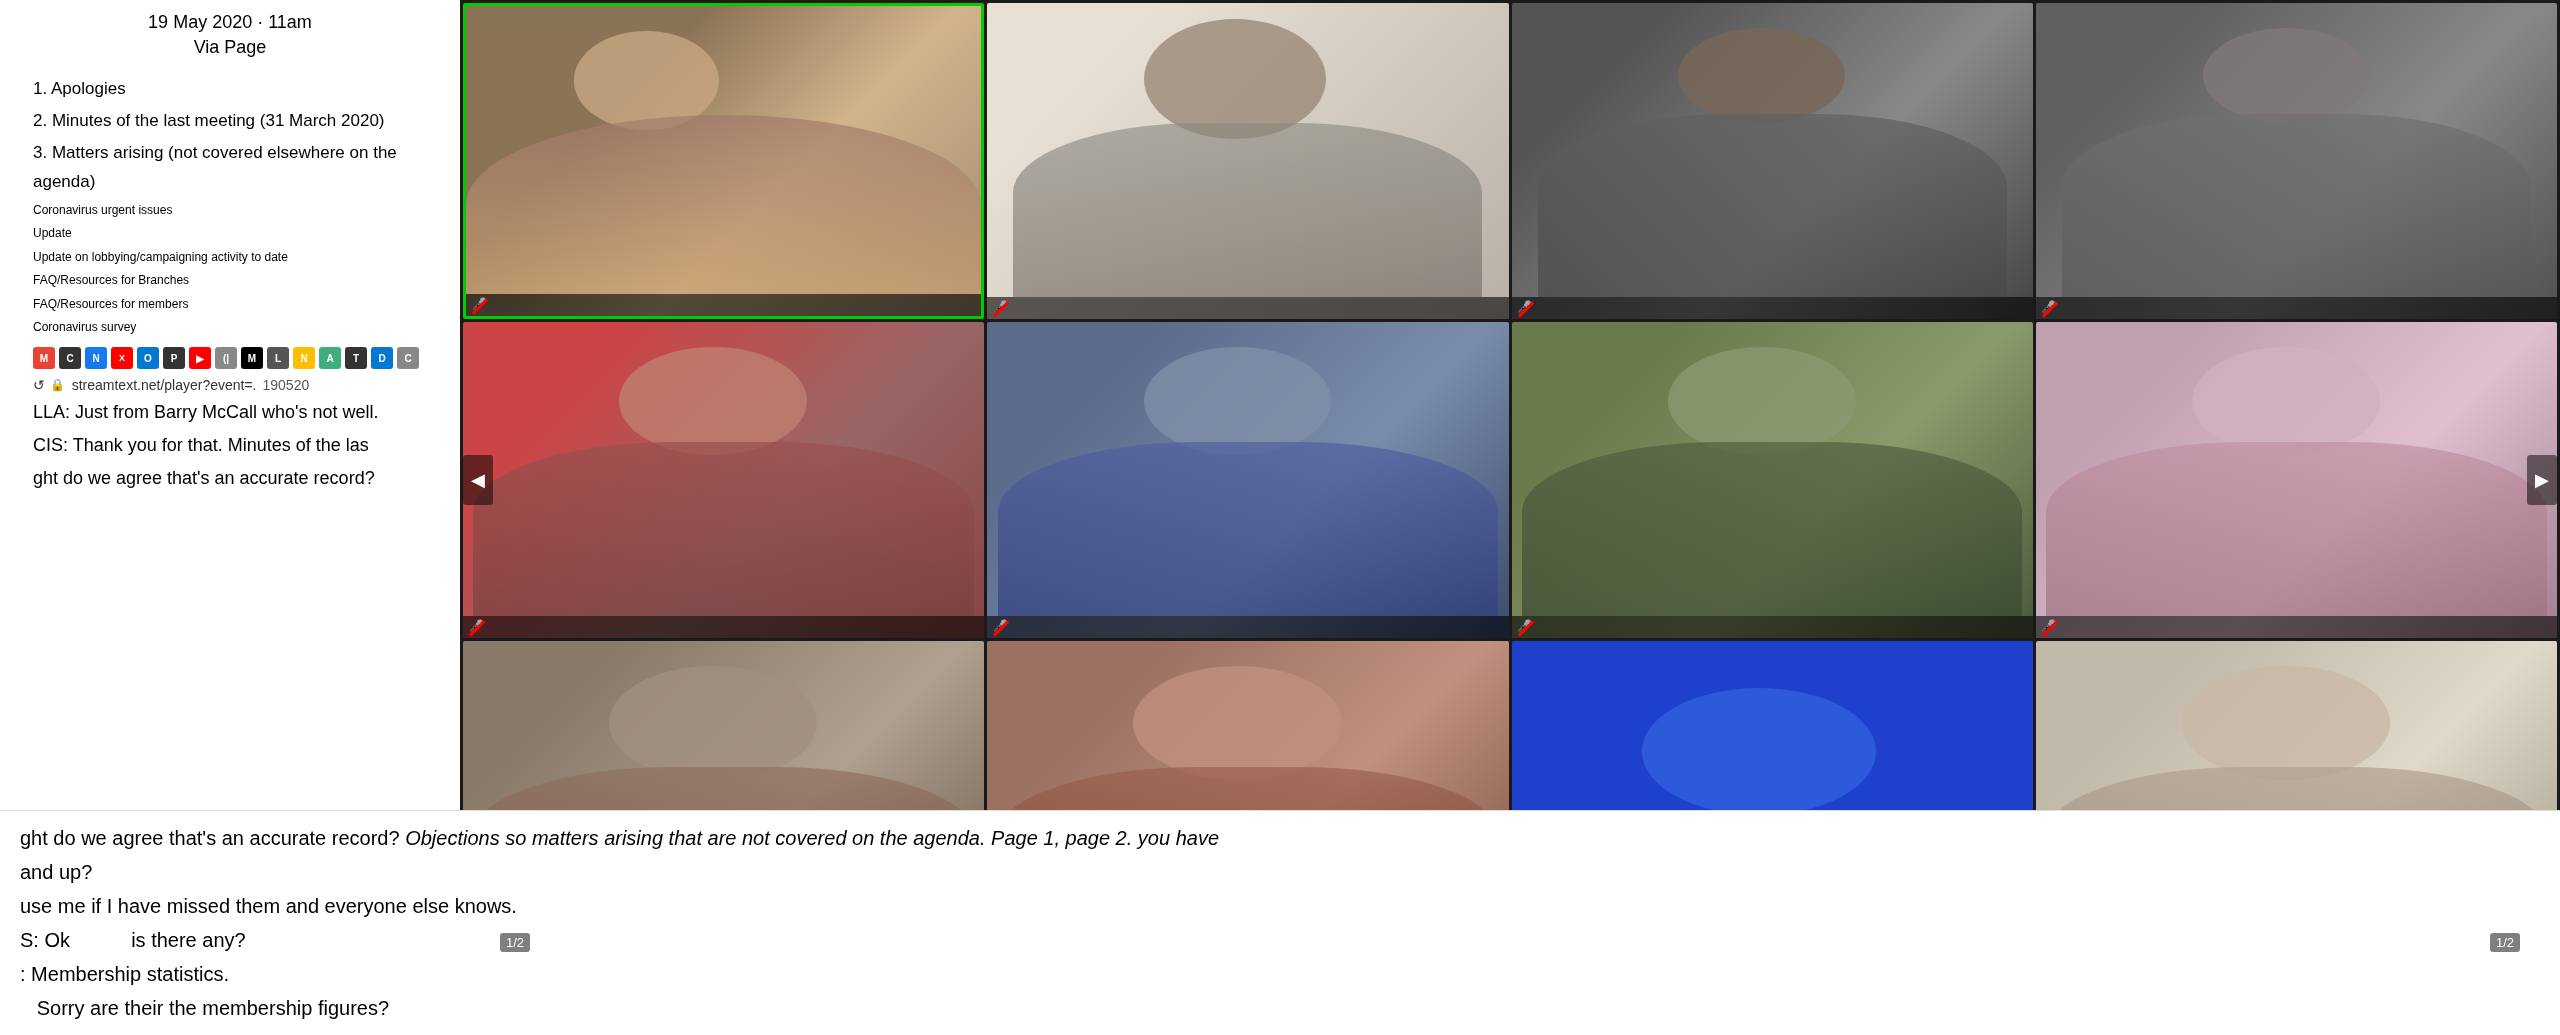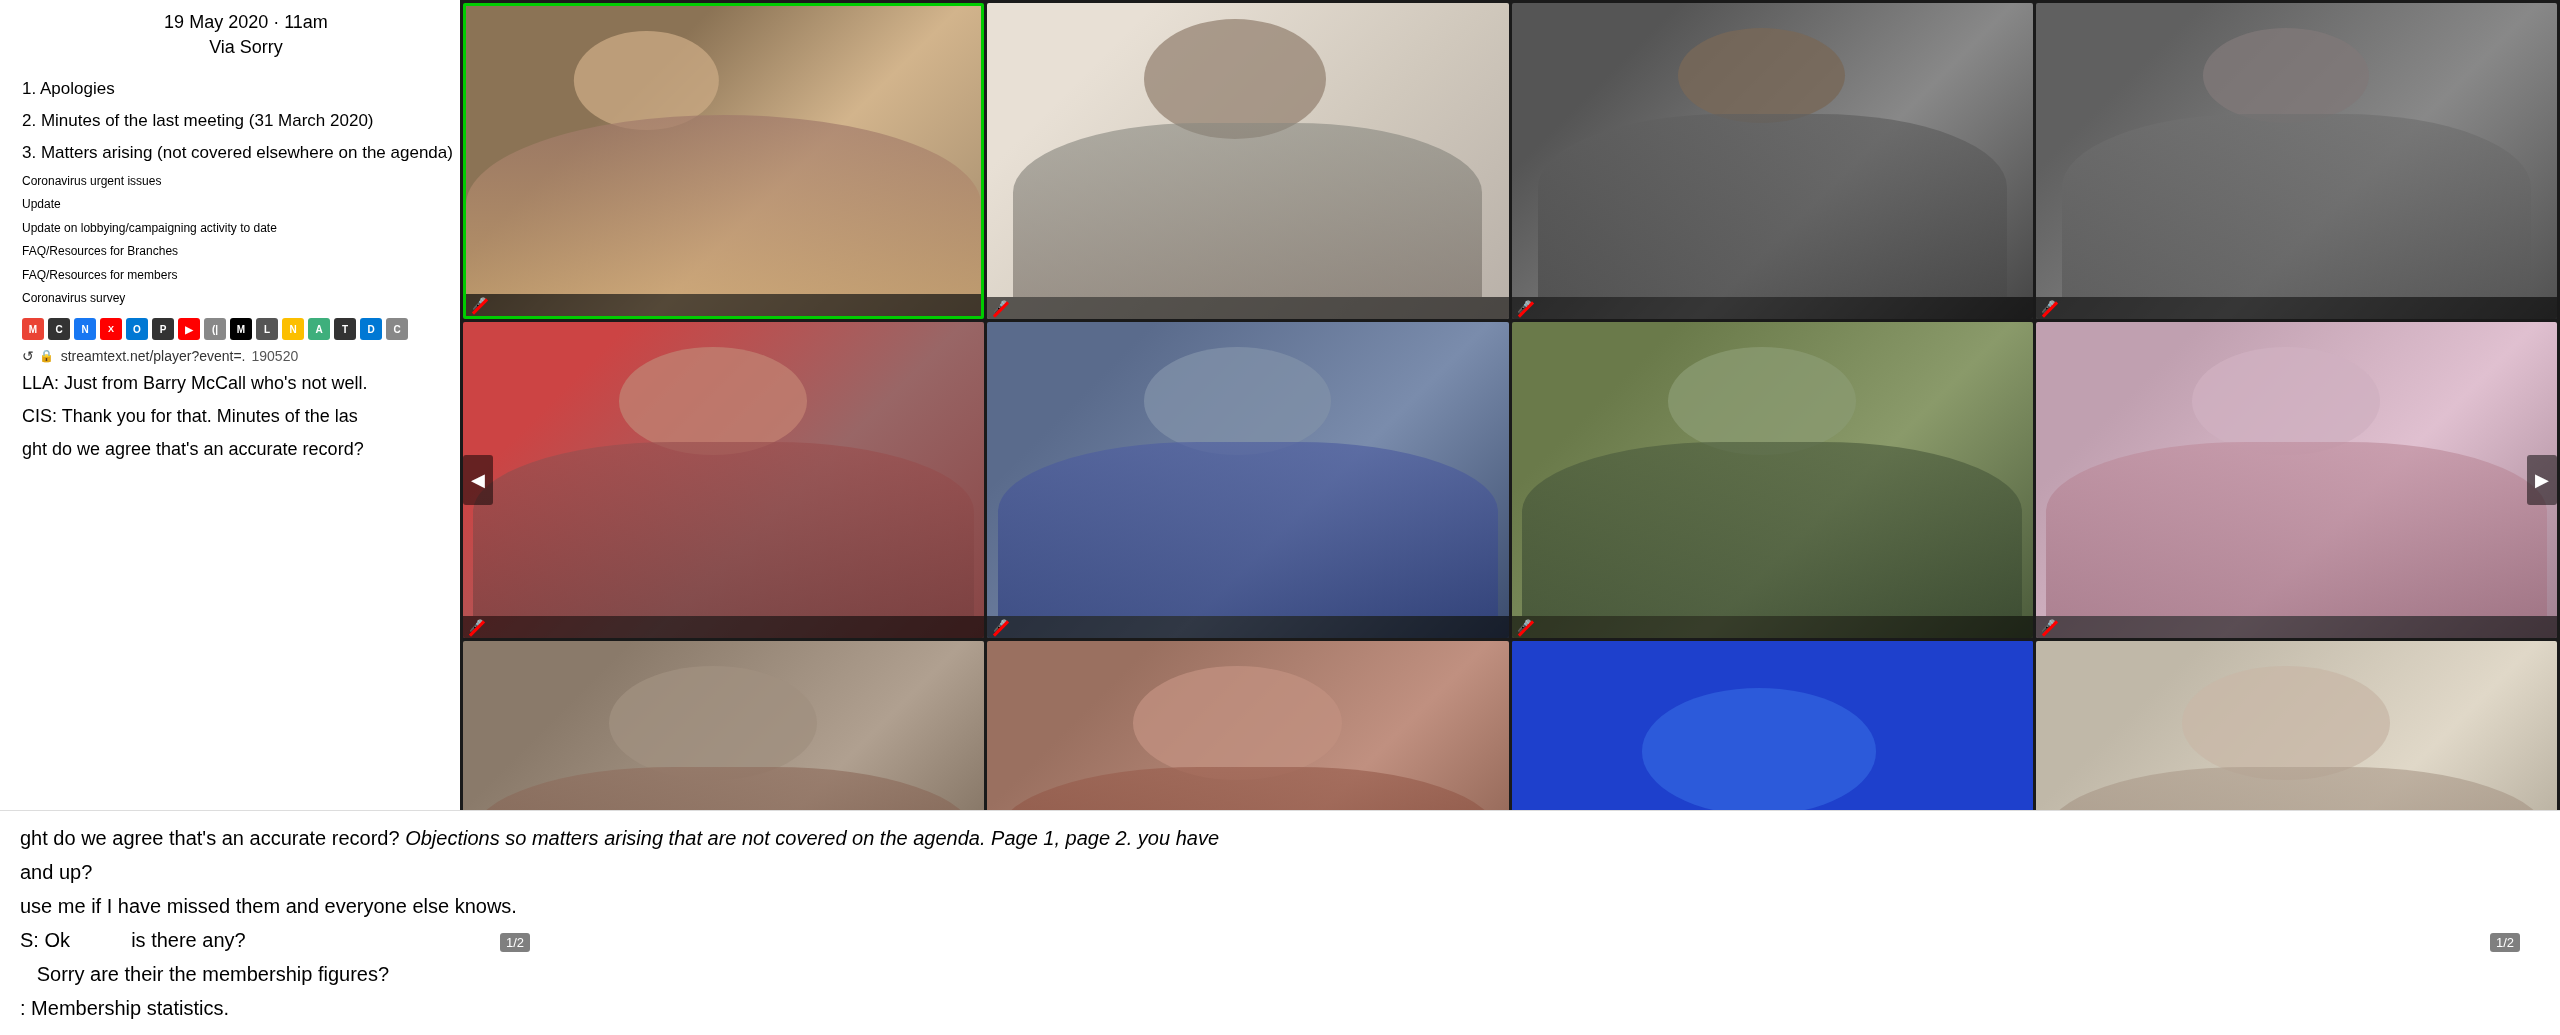--- a/index.html
+++ b/index.html
@@ -8,26 +8,26 @@
       height: 1035px;
       background: #ffffff;
       font-family: Arial, sans-serif;
       overflow: hidden;
       position: relative;
     }
 
     
     .left-panel {
       position: absolute;
-      left: 16px;
+      left: 0;
       top: 0;
       width: 460px;
       height: 834px;
       background: #ffffff;
-      padding: 10px 6px;
+      padding: 10px 33px;
       overflow: hidden;
     }
 
     .meeting-header {
       text-align: center;
       font-size: 18px;
       color: #000;
       margin-bottom: 15px;
       line-height: 1.4;
     }
@@ -333,21 +333,21 @@
       opacity: 0.8;
     }
 
   </style>
 </head>
 <body>
 
 <div class="left-panel">
   <div class="meeting-header">
     <span>19 May 2020 · 11am</span><br>
-    <span>Via Sorry</span>
+    <span>Via Page</span>
   </div>
 
   <div class="agenda-list">
     <div class="agenda-item">1. Apologies</div>
     <div class="agenda-item">2. Minutes of the last meeting (31 March 2020)</div>
     <div class="agenda-item">3. Matters arising (not covered elsewhere on the agenda)</div>
     <div class="agenda-item sub-item">Coronavirus urgent issues</div>
     <div class="agenda-item sub-item">Update</div>
     <div class="agenda-item sub-item">Update on lobbying/campaigning activity to date</div>
     <div class="agenda-item sub-item">FAQ/Resources for Branches</div>
@@ -628,15 +628,15 @@
   font-size: 20px;
   line-height: 1.7;
   color: #000;
   z-index: 5;
   border-top: 1px solid #ddd;
 ">
   <div>ght do we agree that's an accurate record?   <em>Objections so matters arising that are not covered on the agenda.  Page 1, page 2.      you have</em></div>
   <div>and up?</div>
   <div>use me if I have missed them and everyone else knows.</div>
   <div>S:  Ok &nbsp;&nbsp;&nbsp;&nbsp;&nbsp;&nbsp;&nbsp;&nbsp;&nbsp; is there any?</div>
+  <div>:  Membership statistics.</div>
   <div>&nbsp;&nbsp; Sorry are their the membership figures?</div>
-  <div>:  Membership statistics.</div>
 </div>
 
 </body></html>

